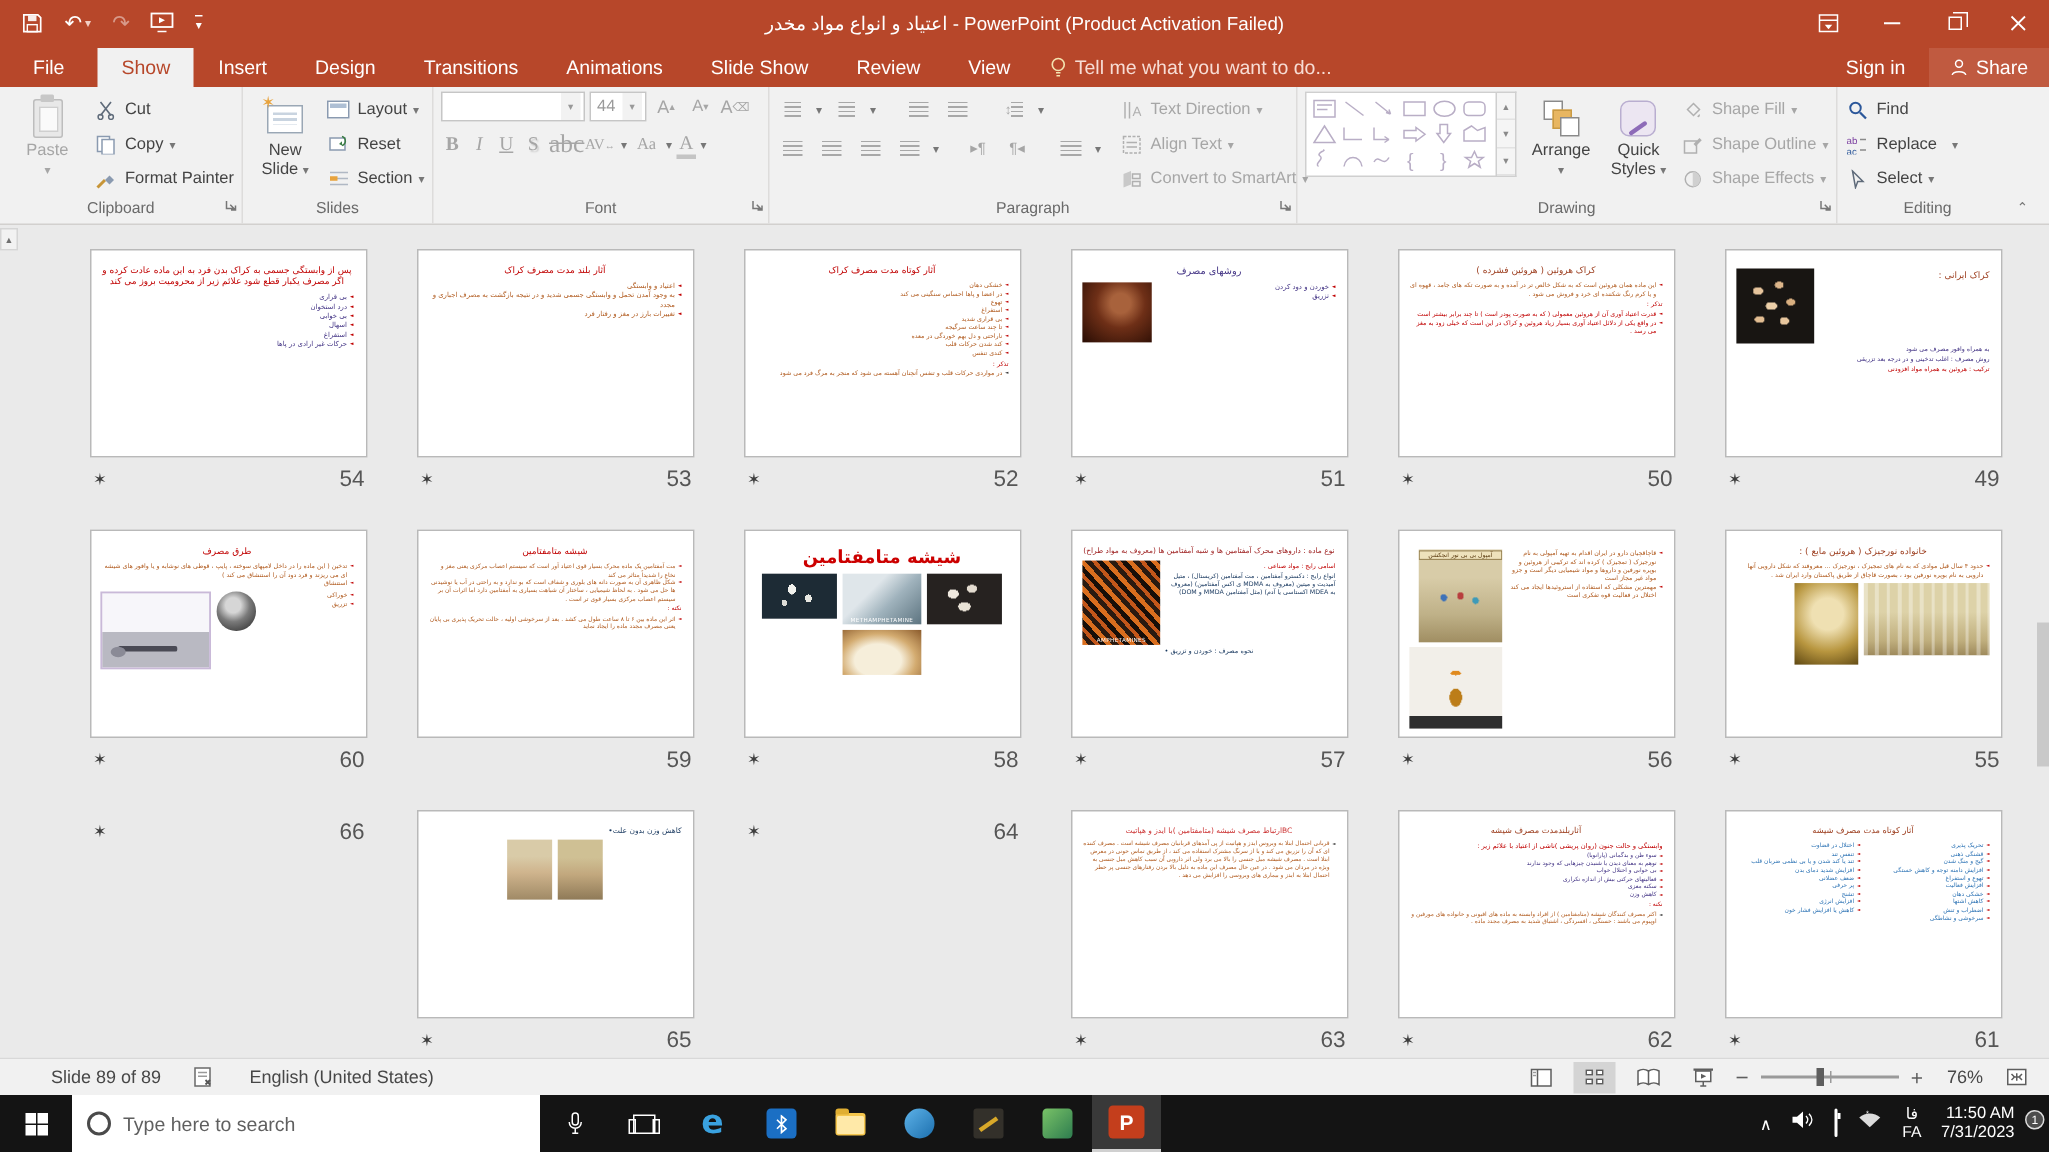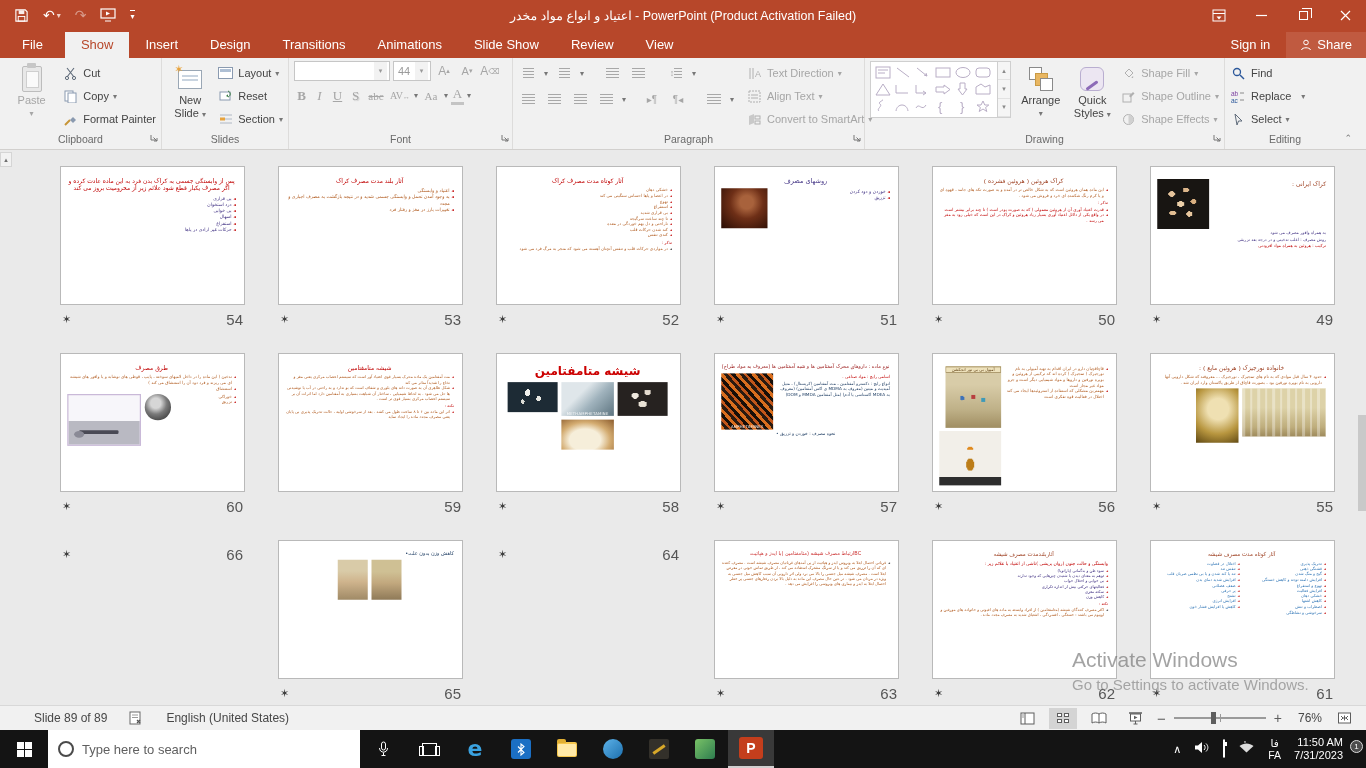--- a/index.html
+++ b/index.html
@@ -225,20 +225,27 @@
   <div class="tabrow">
     <span class="tab file">File</span>
     <span class="tab active">Show</span>
     <span class="tab">Insert</span>
     <span class="tab">Design</span>
     <span class="tab">Transitions</span>
     <span class="tab">Animations</span>
     <span class="tab">Slide Show</span>
     <span class="tab">Review</span>
     <span class="tab">View</span>
+    <span class="tellme">
+      <svg width="11" height="14" viewBox="0 0 11 14">
+          <circle cx="5.5" cy="5" r="4" fill="none" stroke="#f3e3b0" stroke-width="1.1"></circle>
+          <path d="M4 10.5h3M4.3 12.5h2.4" stroke="#f3e3b0"></path>
+        </svg>
+      <span>Tell me what you want to do...</span>
+    </span>
     <span class="tabrow-right">
       <span class="signin">Sign in</span>
       <span class="share">
         <svg width="12" height="12" viewBox="0 0 12 12">
             <circle cx="6" cy="3.5" r="2.3" fill="none" stroke="#fff"></circle>
             <path d="M1.5 11c.5-3 8.5-3 9 0" fill="none" stroke="#fff"></path>
           </svg>
         <span>Share</span>
       </span>
     </span>
@@ -347,21 +354,21 @@
             </span>
           <span class="pbtn disabled" style="font-size:12px;">A<span style="font-size:7px;vertical-align:top;">▴</span></span>
           <span class="pbtn disabled" style="font-size:11px;">A<span style="font-size:7px;vertical-align:top;">▾</span></span>
           <span class="pbtn disabled" style="font-size:12px;">A<span style="font-size:8px;">⌫</span></span>
         </div>
         <div class="fontrow">
           <span class="fg-letter" style="font-weight:bold;">B</span>
           <span class="fg-letter" style="font-style:italic;">I</span>
           <span class="fg-letter" style="text-decoration:underline;">U</span>
           <span class="fg-letter" style="text-shadow:1px 1px 1px #ccc;">S</span>
-          <span class="fg-letter" style="text-decoration:line-through;font-size:11px;width:20px;font-family:Liberation Serif, serif;">abc</span>
+          <span class="fg-letter" style="text-decoration:line-through;font-size:17px;width:20px;font-family:Liberation Serif, serif;">abc</span>
           <span class="fg-letter" style="font-size:10px;width:22px;">AV<span style="font-size:7px;">↔</span></span>
           <span class="arr">▾</span>
           <span class="fg-letter" style="font-size:11px;width:20px;">Aa</span>
           <span class="arr">▾</span>
           <span class="fg-letter" style="border-bottom:3px solid #c4c4c4;width:13px;">A</span>
           <span class="arr">▾</span>
         </div>
       </div>
       <div class="rg-label"><span>Font</span>
         <span class="dlg"><svg width="8" height="8" viewBox="0 0 8 8">
@@ -1113,24 +1120,20 @@
                 </div>
               </div>
             </div>
           </div>
           <div class="foot">
             <span class="star">✶</span>
             <span class="slidenum">61</span>
           </div>
         </div>
       </div>
-    <div class="watermark">
-      <div class="wm1">Activate Windows</div>
-      <div class="wm2">Go to Settings to activate Windows.</div>
-    </div>
     <div class="vscroll-thumb"></div>
   </div>
 
   <div class="statusbar">
     <span class="sb-item">Slide 89 of 89</span>
     <span class="sb-item">
       <svg width="15" height="14" viewBox="0 0 15 14">
           <rect x="1" y="1" width="10" height="12" fill="#fff" stroke="#6a6a6a"></rect>
           <path d="M3 4h6M3 6.5h6" stroke="#9a9a9a"></path>
           <path d="M8 9l3 3M11 9l-3 3" stroke="#555" stroke-width="1.2"></path>

